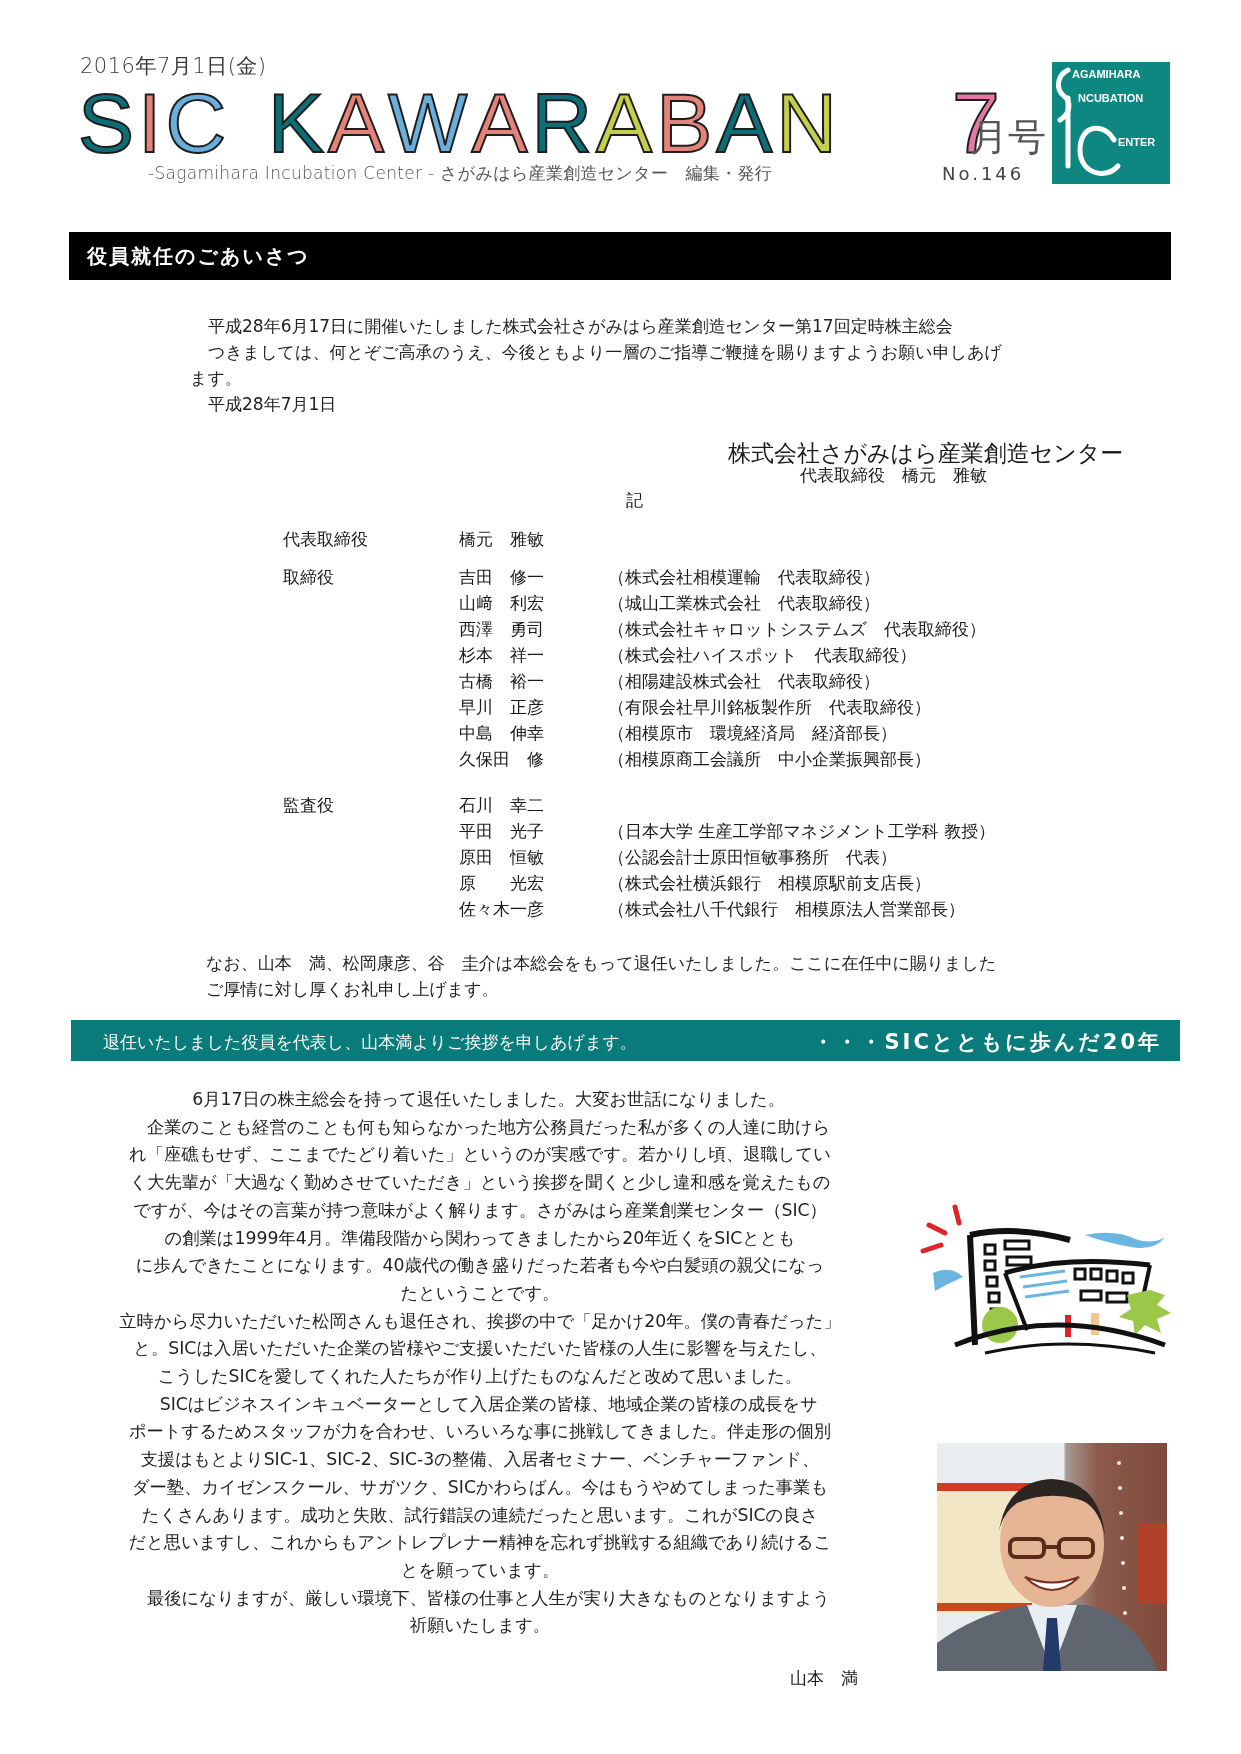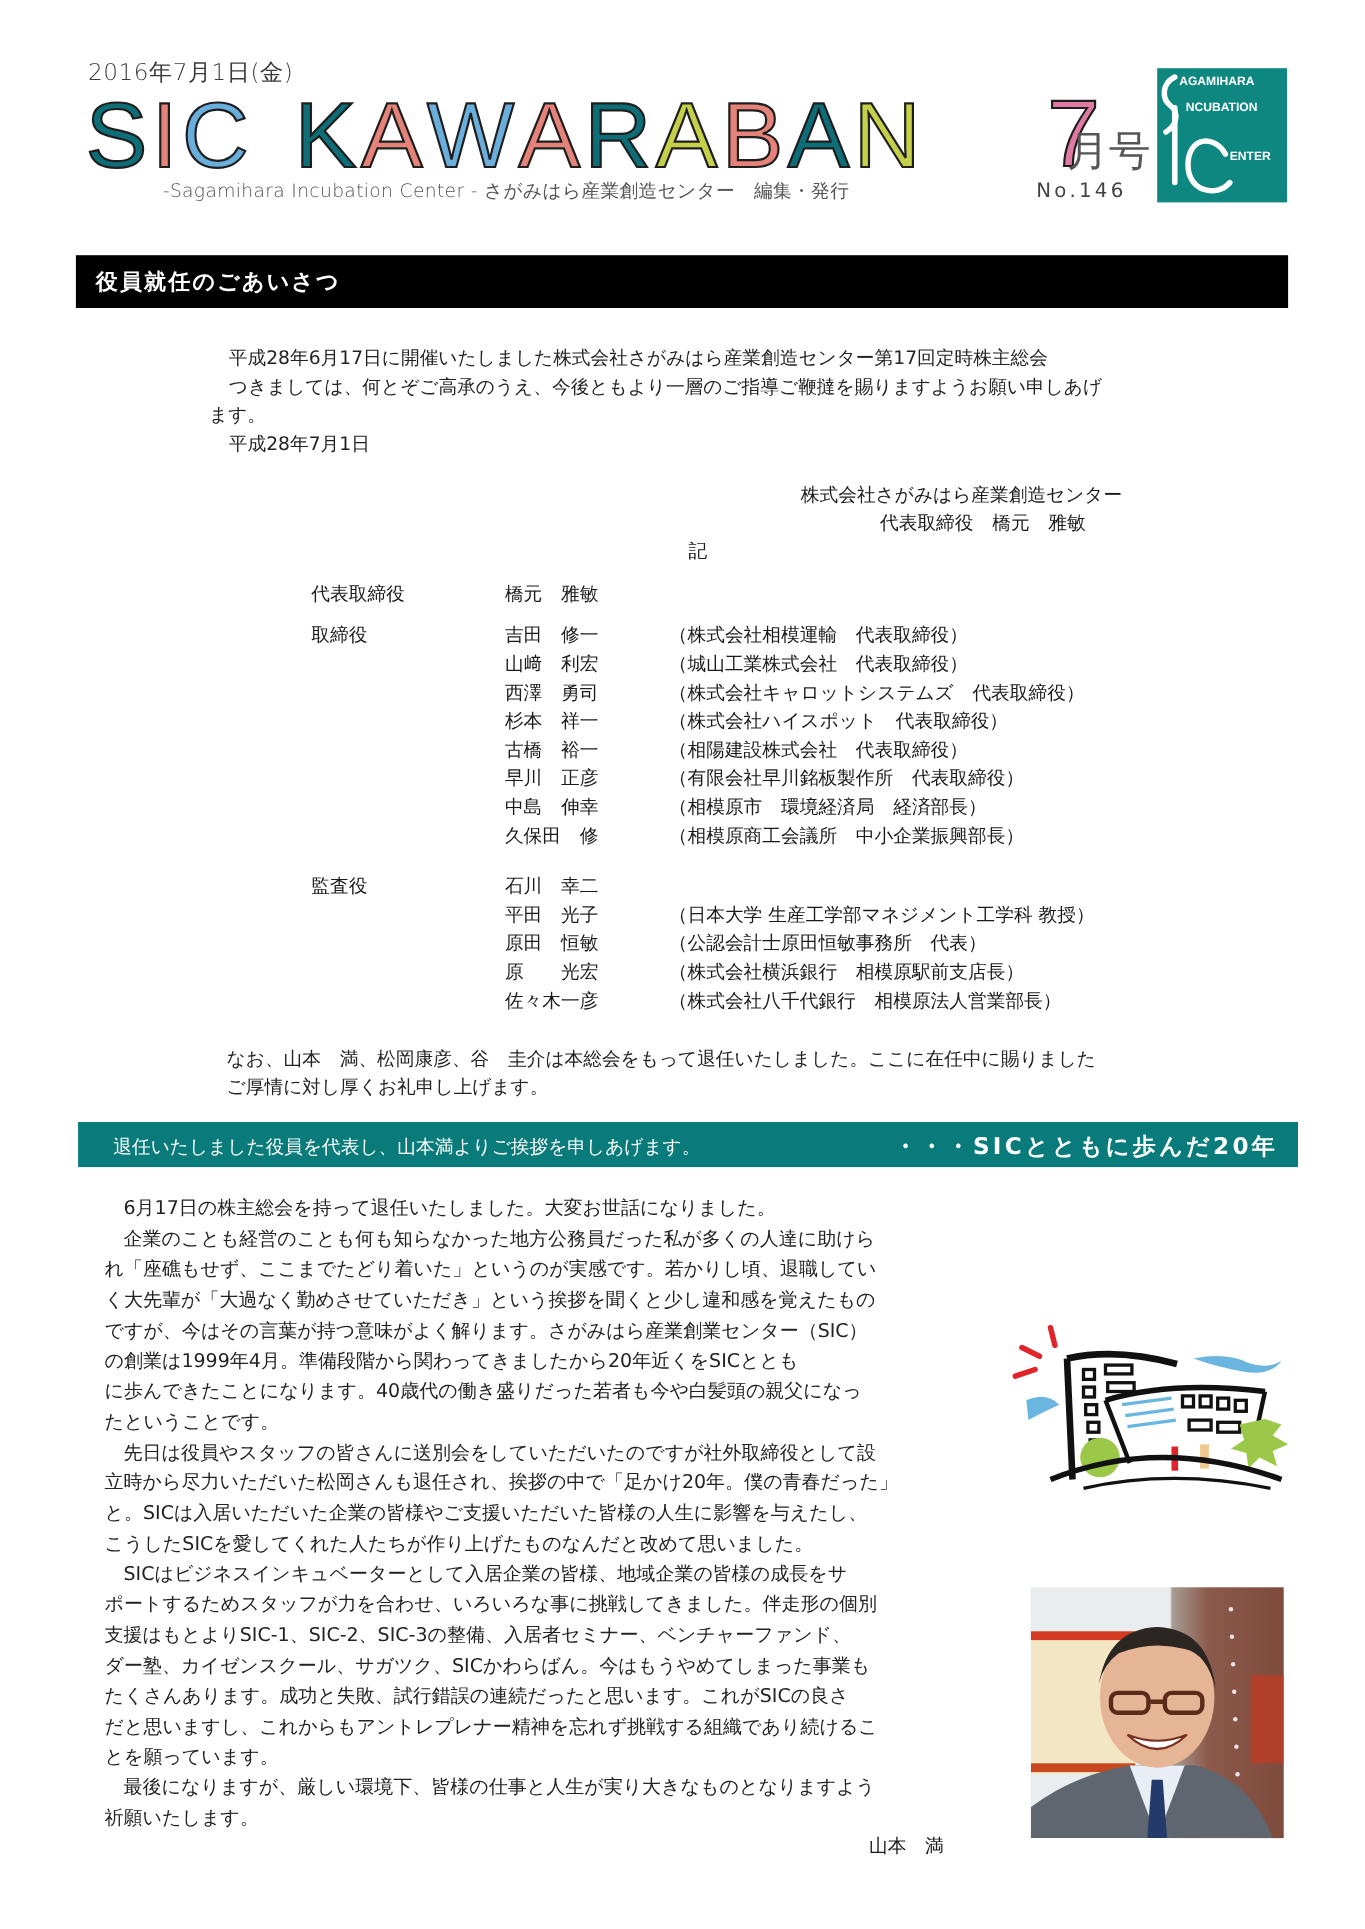--- a/index.html
+++ b/index.html
@@ -27,35 +27,35 @@
   .bar1 { left: 69px; top: 232px; width: 1102px; height: 48px; background: #000000; }
   .bar1 .t { position: absolute; left: 18px; top: 11px; color: #fff; font-size: 20px; font-weight: bold; letter-spacing: 2px; }
   .bar2 { left: 71px; top: 1020px; width: 1109px; height: 41px; background: #0a7b7b; }
   .bar2 .l { position: absolute; left: 32px; top: 11px; color: #fff; font-size: 17px; }
   .bar2 .r { position: absolute; right: 18px; top: 8px; color: #fff; font-size: 21px; font-weight: bold; letter-spacing: 3px; margin-left: 40px; }
 
   
   .para { font-size: 17px; line-height: 26px; color: #222; white-space: nowrap; }
   .greet { left: 190px; top: 313px; }
   .greet .ind { padding-left: 18px; }
-  .sign1 { left: 728px; top: 438px; font-size: 17px; }
+  .sign1 { left: 728px; top: 438px; font-size: 23px; }
   .sign2 { left: 800px; top: 464px; font-size: 17px; }
   .ki { left: 626px; top: 489px; font-size: 17px; }
 
   
   .role { left: 283px; font-size: 17px; }
   .name { left: 459px; font-size: 17px; white-space: pre; }
   .aff { left: 608px; font-size: 17px; white-space: nowrap; }
 
   .note { left: 206px; top: 950px; }
   .note2 { left: 206px; top: 976px; }
 
   
   .body { left: 95px; top: 1086px; width: 770px; font-size: 17.3px; line-height: 27.7px; color: #222; }
-  .body p { margin: 0; white-space: nowrap; }
+  .body p { margin: 0; white-space: nowrap; text-align: center; }
   .sig { left: 790px; top: 1667px; font-size: 17px; }
 
   .illus { left: 915px; top: 1195px; width: 265px; height: 170px; }
   .photo { left: 937px; top: 1443px; width: 230px; height: 228px; overflow: hidden;
            background: linear-gradient(90deg, #e9edef 0%, #e9edef 55%, #a79b93 56%, #8c5a4c 70%, #7d4a3c 100%); }
 </style>
 </head>
 <body>
 
 <div class="abs date">2016年7月1日(金)</div>
@@ -177,21 +177,20 @@
 
 <div class="abs body" id="farewell">
     <p>　6月17日の株主総会を持って退任いたしました。大変お世話になりました。</p>
     <p>　企業のことも経営のことも何も知らなかった地方公務員だった私が多くの人達に助けら</p>
     <p>れ「座礁もせず、ここまでたどり着いた」というのが実感です。若かりし頃、退職してい</p>
     <p>く大先輩が「大過なく勤めさせていただき」という挨拶を聞くと少し違和感を覚えたもの</p>
     <p>ですが、今はその言葉が持つ意味がよく解ります。さがみはら産業創業センター（SIC）</p>
     <p>の創業は1999年4月。準備段階から関わってきましたから20年近くをSICととも</p>
     <p>に歩んできたことになります。40歳代の働き盛りだった若者も今や白髪頭の親父になっ</p>
     <p>たということです。</p>
-    <p>　先日は役員やスタッフの皆さんに送別会をしていただいたのですが社外取締役として設</p>
     <p>立時から尽力いただいた松岡さんも退任され、挨拶の中で「足かけ20年。僕の青春だった」</p>
     <p>と。SICは入居いただいた企業の皆様やご支援いただいた皆様の人生に影響を与えたし、</p>
     <p>こうしたSICを愛してくれた人たちが作り上げたものなんだと改めて思いました。</p>
     <p>　SICはビジネスインキュベーターとして入居企業の皆様、地域企業の皆様の成長をサ</p>
     <p>ポートするためスタッフが力を合わせ、いろいろな事に挑戦してきました。伴走形の個別</p>
     <p>支援はもとよりSIC-1、SIC-2、SIC-3の整備、入居者セミナー、ベンチャーファンド、</p>
     <p>ダー塾、カイゼンスクール、サガツク、SICかわらばん。今はもうやめてしまった事業も</p>
     <p>たくさんあります。成功と失敗、試行錯誤の連続だったと思います。これがSICの良さ</p>
     <p>だと思いますし、これからもアントレプレナー精神を忘れず挑戦する組織であり続けるこ</p>
     <p>とを願っています。</p>

